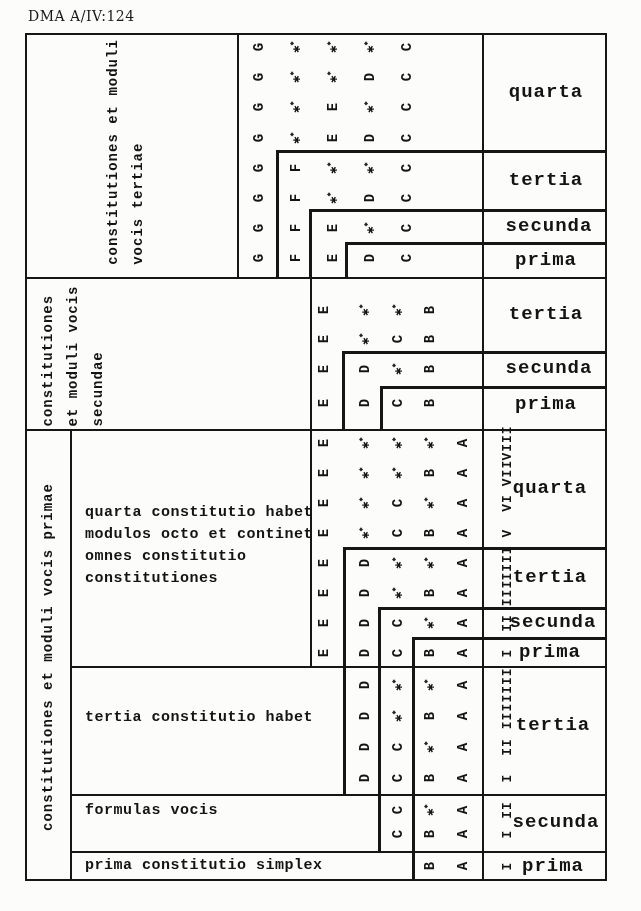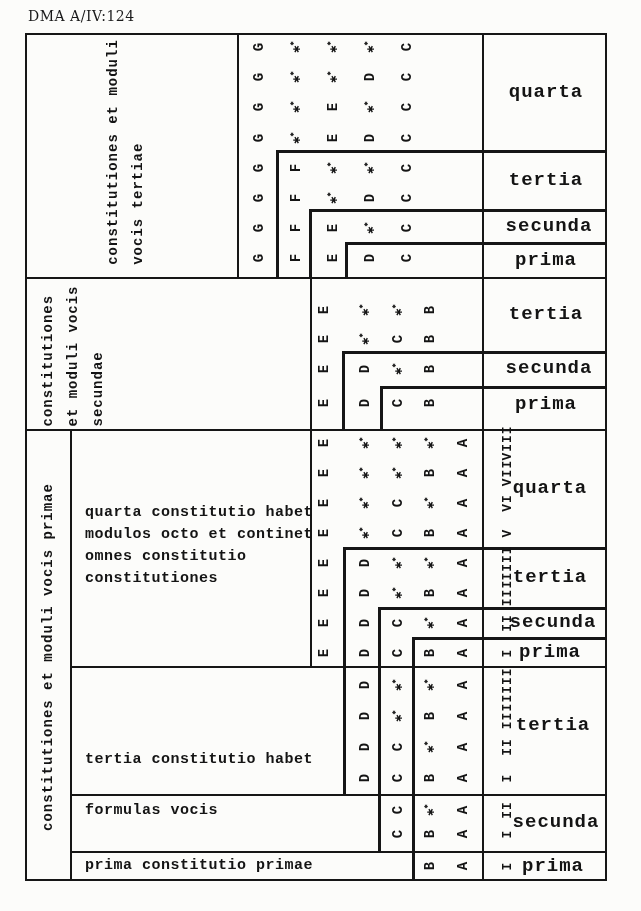--- a/index.html
+++ b/index.html
@@ -110,28 +110,28 @@
   <div class="rlabel" style="left:553px;top:725px;">tertia</div>
   <div class="rlabel" style="left:556px;top:822px;">secunda</div>
   <div class="rlabel" style="left:553px;top:866px;">prima</div>
 
   <div class="desc" style="left:85px;top:502px;">
     <div>quarta constitutio habet</div>
     <div>modulos octo et continet</div>
     <div>omnes constitutio</div>
     <div>constitutiones</div>
   </div>
-  <div class="desc" style="left:85px;top:749px;">
+  <div class="desc" style="left:85px;top:707px;">
     <div>tertia constitutio habet</div>
   </div>
   <div class="desc" style="left:85px;top:800px;">
     <div>formulas vocis</div>
   </div>
   <div class="desc" style="left:85px;top:855px;">
-    <div>prima constitutio primae</div>
+    <div>prima constitutio simplex</div>
   </div>
 
 <span class="cell" style="left: 259px; top: 47px;">G</span>
     <span class="cell" style="left: 296px; top: 47px;"><span class="star-main">✱</span><span class="star-sub">✱</span></span>
     <span class="cell" style="left: 333px; top: 47px;"><span class="star-main">✱</span><span class="star-sub">✱</span></span>
     <span class="cell" style="left: 370px; top: 47px;"><span class="star-main">✱</span><span class="star-sub">✱</span></span>
     <span class="cell" style="left: 407px; top: 47px;">C</span>
     <span class="cell" style="left: 259px; top: 77px;">G</span>
     <span class="cell" style="left: 296px; top: 77px;"><span class="star-main">✱</span><span class="star-sub">✱</span></span>
     <span class="cell" style="left: 333px; top: 77px;"><span class="star-main">✱</span><span class="star-sub">✱</span></span>

